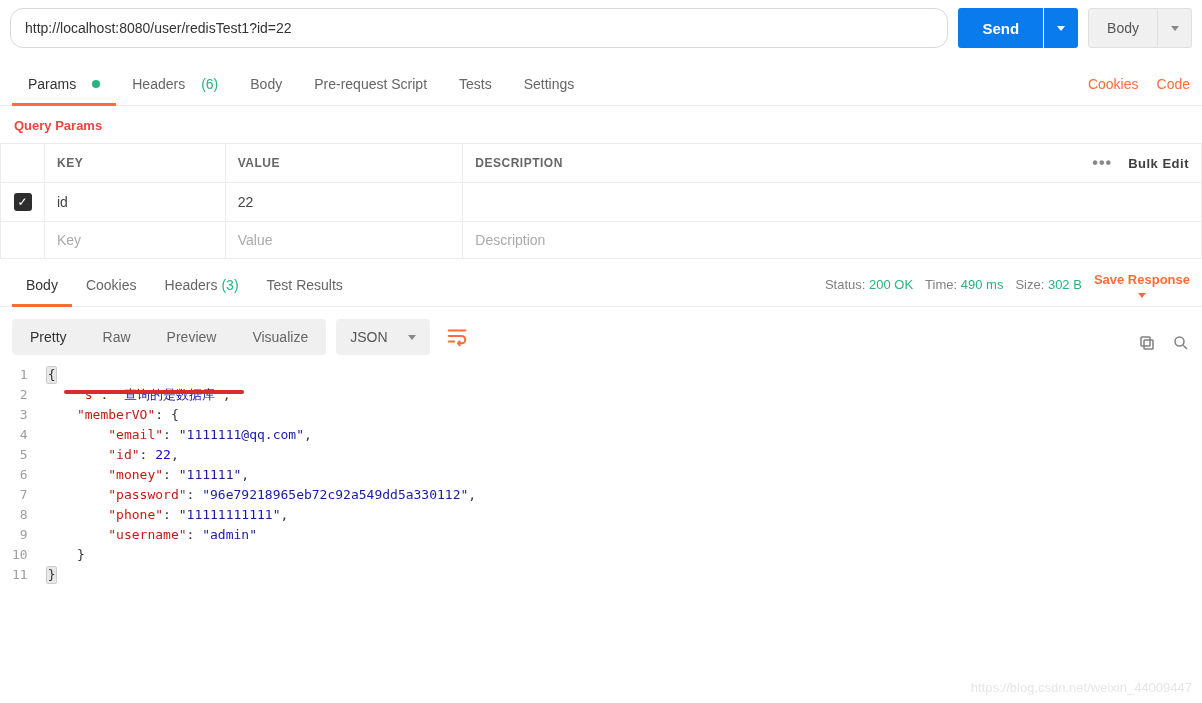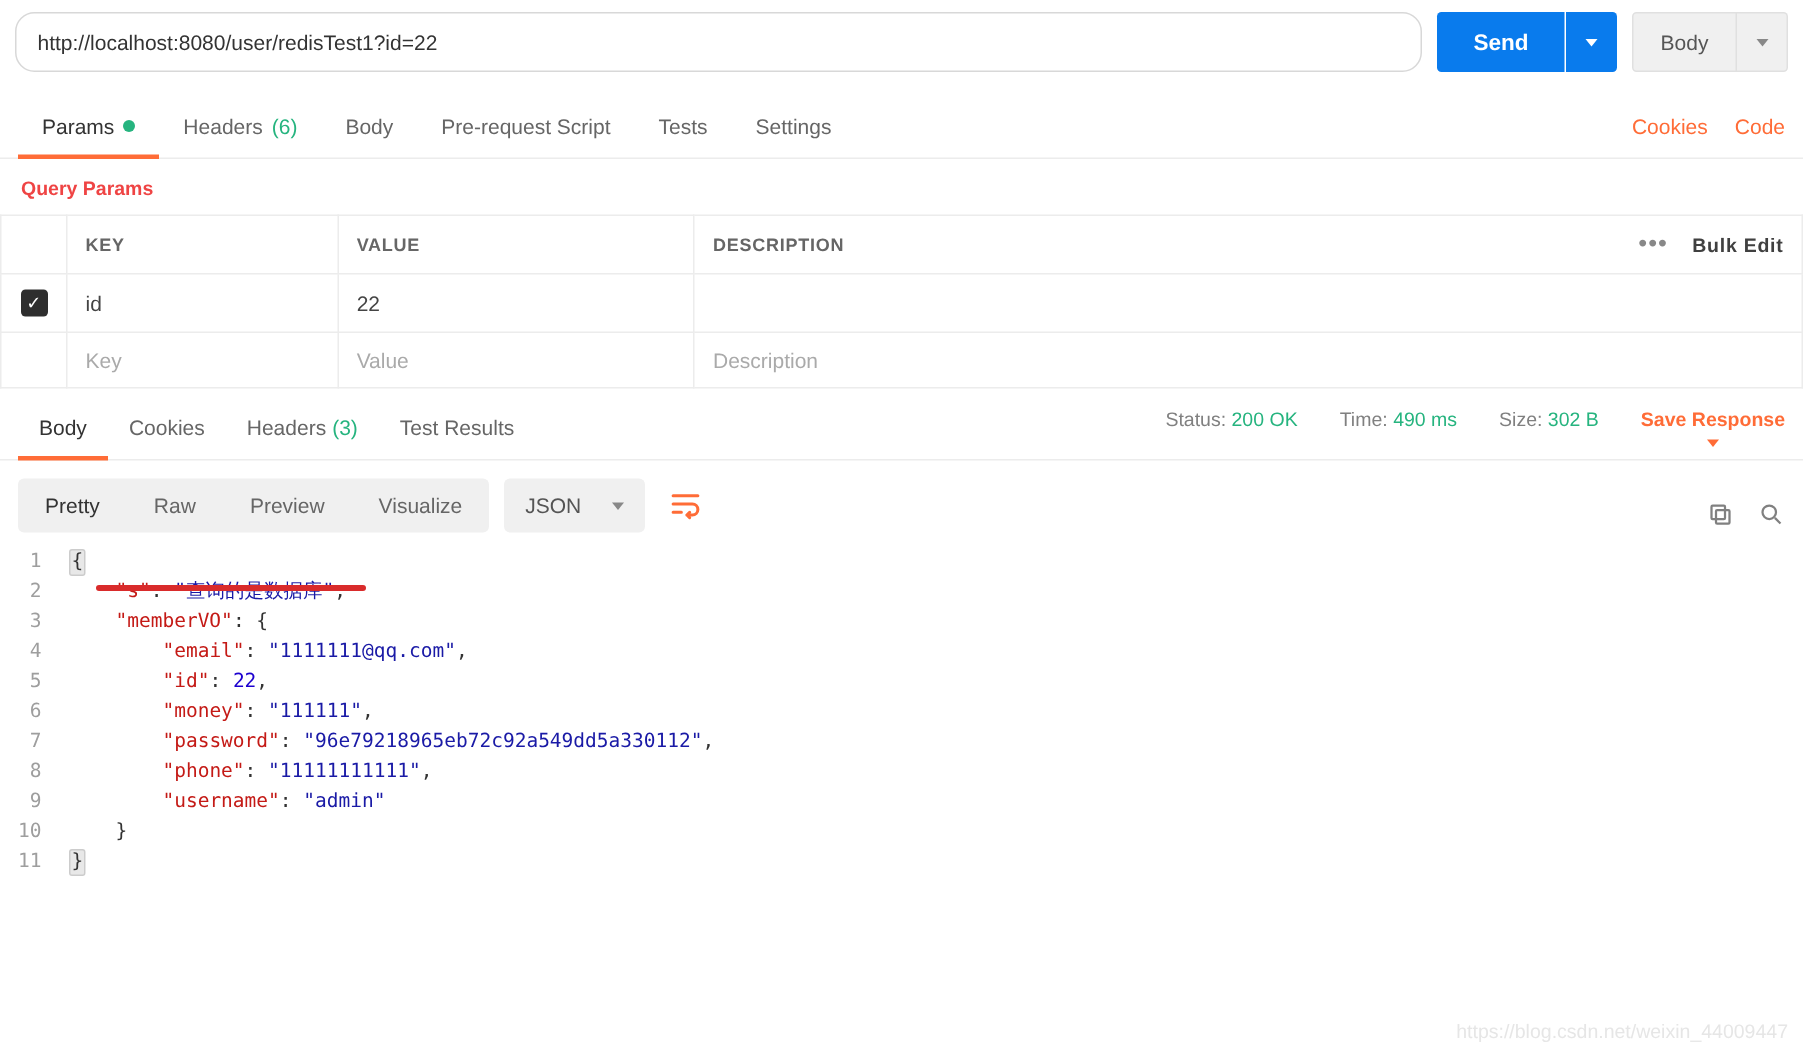--- a/index.html
+++ b/index.html
@@ -11,21 +11,21 @@
 .url-input { flex: 1; border: 1px solid #d8d8d8; border-radius: 13px; height: 40px; padding: 0 14px; font-size: 14px; color: #333; background: #fff; }
 .btn-send { display: flex; align-items: stretch; }
 .btn-send-main { background: #097BED; color: #fff; border: none; font-size: 15px; font-weight: 600; padding: 0 24px; border-radius: 3px 0 0 3px; height: 40px; }
 .btn-send-drop { background: #097BED; color: #fff; border: none; width: 34px; border-radius: 0 3px 3px 0; height: 40px; display:flex; align-items:center; justify-content:center; margin-left:1px; }
 .btn-save { display: flex; align-items: stretch; }
 .btn-save-main { background: #f0f0f0; color: #555; border: 1px solid #e0e0e0; font-size: 14px; padding: 0 18px; border-radius: 3px 0 0 3px; height: 40px; }
 .btn-save-drop { background: #f0f0f0; color: #888; border: 1px solid #e0e0e0; border-left:none; width: 34px; border-radius: 0 3px 3px 0; height: 40px; display:flex; align-items:center; justify-content:center; }
 
 
 .req-tabs { display: flex; align-items: center; border-bottom: 1px solid #ececec; padding: 0 12px; height: 44px; margin-top: 6px; }
-.req-tab { padding: 0 16px; height: 100%; display: flex; align-items: center; color: #666; font-size: 14px; position: relative; gap: 6px; }
+.req-tab { padding: 0 16px; height: 100%; display: flex; align-items: center; color: #666; font-size: 14px; position: relative; gap: 16px; }
 .req-tab.active { color: #333; }
 .req-tab.active::after { content: ""; position: absolute; bottom: -1px; left: 0; right: 0; height: 3px; background: #FF6C37; }
 .green-dot { width: 8px; height: 8px; background: #26B47F; border-radius: 50%; display: inline-block; }
 .green-count { color: #26B47F; }
 .req-tabs-right { margin-left: auto; display: flex; gap: 18px; }
 .link-orange { color: #FF6C37; font-size: 14px; }
 
 
 .section-label { font-size: 13px; color: #ef4444; padding: 12px 14px 10px; font-weight: 600; }
 .qp-table { width: 100%; border-collapse: collapse; }
@@ -38,21 +38,21 @@
 .desc-head-wrap { display:flex; align-items:center; justify-content:space-between; }
 .dots { color:#888; letter-spacing:1px; font-size:16px; }
 .bulk-edit { color:#404040; font-size: 13px; }
 .desc-col-actions { display:flex; gap:16px; align-items:center; }
 
 
 .resp-bar { display: flex; align-items: center; padding: 0 12px; height: 44px; border-bottom: 1px solid #ececec; margin-top: 4px; }
 .resp-tab { padding: 0 14px; height:100%; display:flex; align-items:center; color:#666; font-size:14px; position:relative; gap:4px; }
 .resp-tab.active { color:#333; }
 .resp-tab.active::after { content:""; position:absolute; bottom:-1px; left:0; right:0; height:3px; background:#FF6C37; }
-.resp-meta { margin-left:auto; display:flex; gap:28px; font-size:13px; }
+.resp-meta { margin-left:auto; display:flex; gap:12px; font-size:13px; align-items:center; }
 .meta-label { color:#808080; }
 .meta-val { color:#26B47F; }
 .save-resp { color:#FF6C37; font-weight:600; display:flex; align-items:center; gap:6px;flex-direction:column; }
 
 
 .resp-toolbar { display:flex; align-items:flex-end; padding: 10px 12px; gap: 10px; }
 .pill-group { display:flex; background:#f0f0f0; border-radius:4px; }
 .pill { padding: 10px 18px; color:#666; font-size:14px; border-radius:4px; }
 .pill.active { color:#333; }
 .json-drop { background:#f0f0f0; padding:10px 14px; border-radius:4px; color:#555; font-size:14px; display:flex; align-items:center; gap:20px; }

